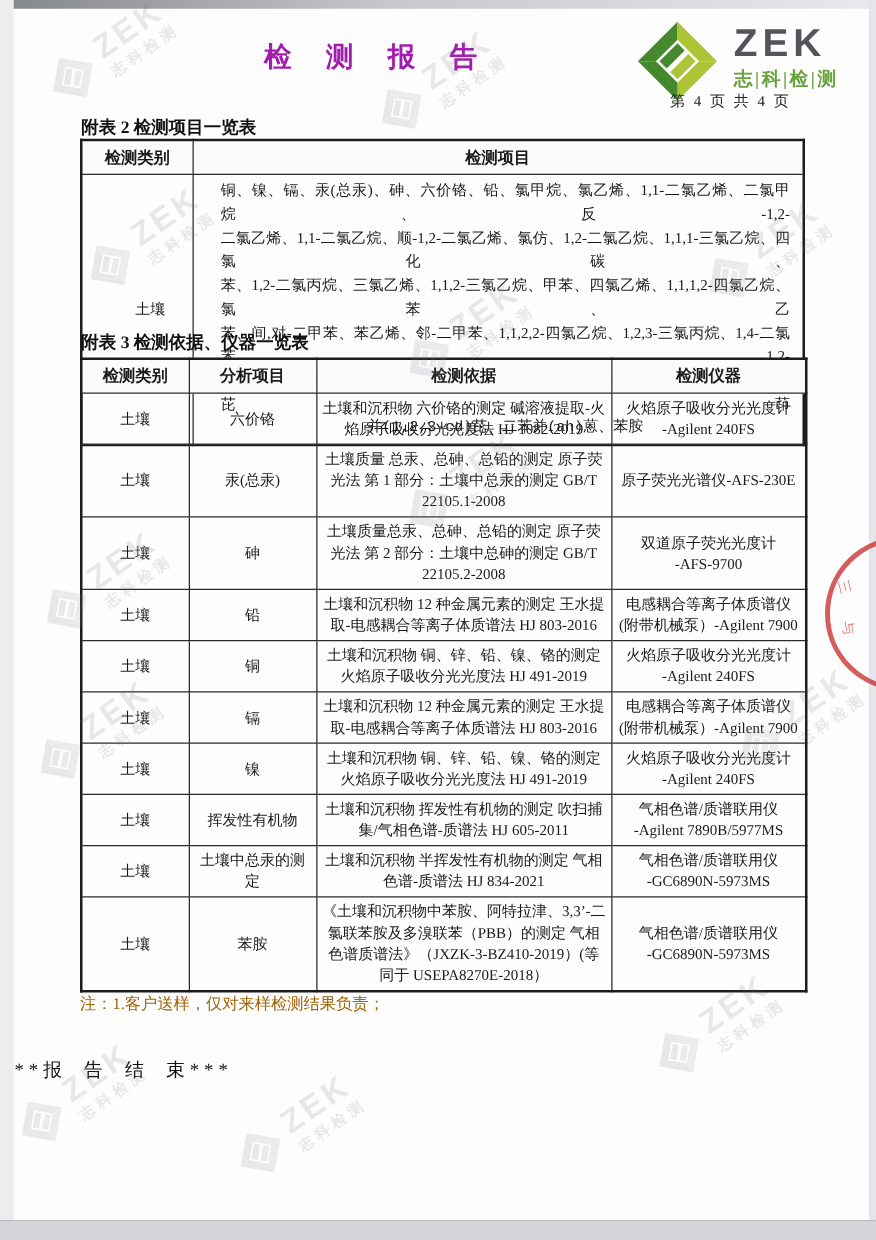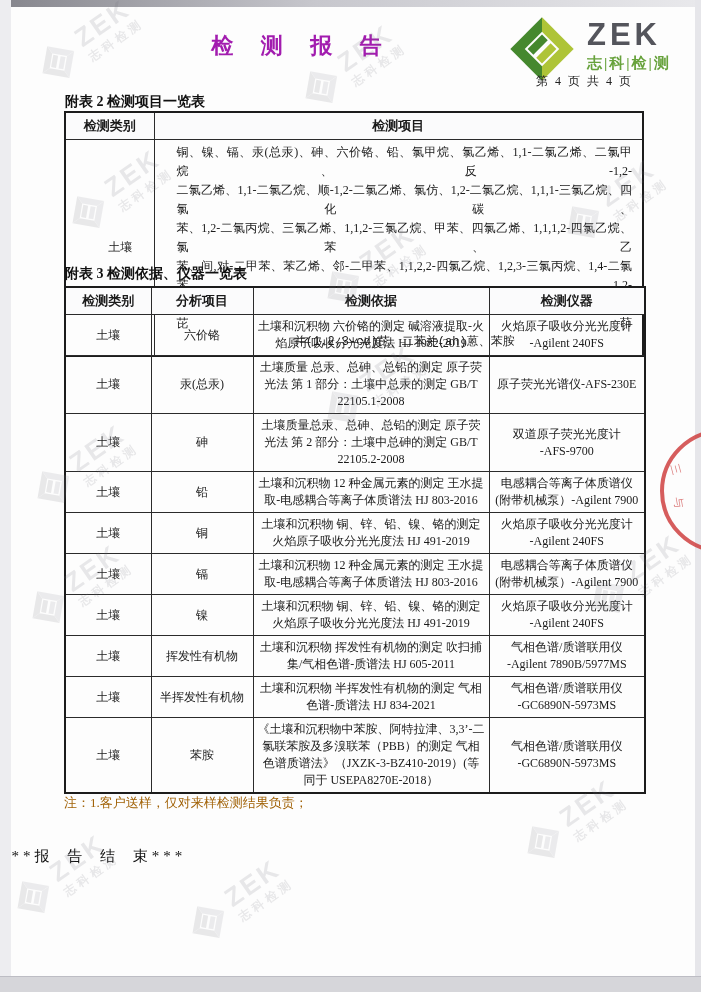--- a/index.html
+++ b/index.html
@@ -312,21 +312,21 @@
         </tr>
         <tr>
           <td class="cat">土壤</td>
           <td>挥发性有机物</td>
           <td class="c-basis">土壤和沉积物 挥发性有机物的测定 吹扫捕集/气相色谱-质谱法 HJ 605-2011</td>
           <td class="c-inst">气相色谱/质谱联用仪
 -Agilent 7890B/5977MS</td>
         </tr>
         <tr>
           <td class="cat">土壤</td>
-          <td>半挥发性有机物</td>
+          <td>土壤中总汞的测定</td>
           <td class="c-basis">土壤和沉积物 半挥发性有机物的测定 气相色谱-质谱法 HJ 834-2021</td>
           <td class="c-inst">气相色谱/质谱联用仪
 -GC6890N-5973MS</td>
         </tr>
         <tr>
           <td class="cat">土壤</td>
           <td>苯胺</td>
           <td class="c-basis">《土壤和沉积物中苯胺、阿特拉津、3,3’-二氯联苯胺及多溴联苯（PBB）的测定 气相色谱质谱法》（JXZK-3-BZ410-2019）(等同于 USEPA8270E-2018）</td>
           <td class="c-inst">气相色谱/质谱联用仪
 -GC6890N-5973MS</td>

